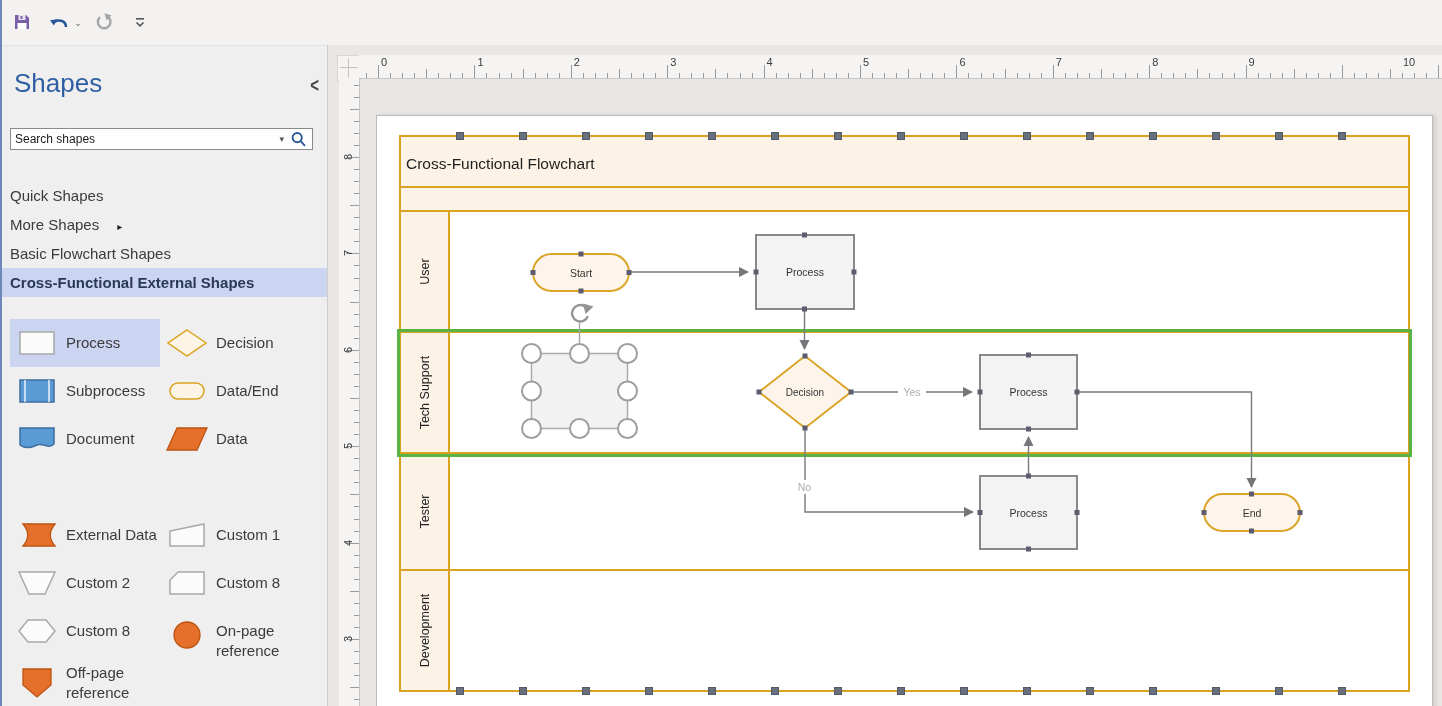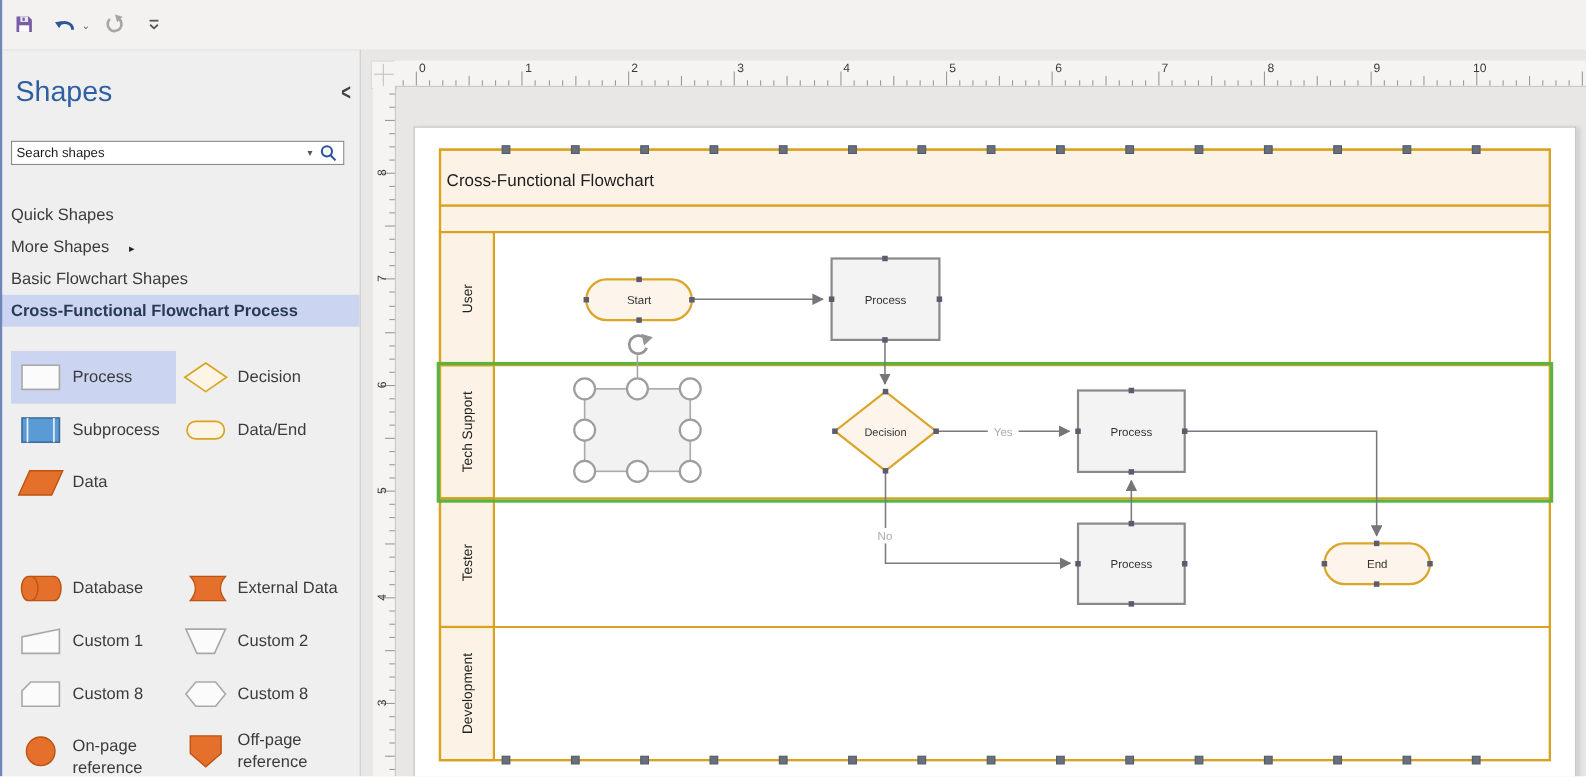--- a/index.html
+++ b/index.html
@@ -94,21 +94,21 @@
         <line x1="10.6" y1="10.2" x2="15" y2="14.8" stroke="#2B579A" stroke-width="1.9"></line>
       </svg>
     </div>
 
     <div class="stencil-list">
       <div class="stencil-item">Quick Shapes</div>
       <div class="stencil-item">
         <span>More Shapes</span><span class="subarrow">▸</span>
       </div>
       <div class="stencil-item">Basic Flowchart Shapes</div>
-      <div class="stencil-item active">Cross-Functional Flowchart Process</div>
+      <div class="stencil-item active">Cross-Functional External Shapes</div>
     </div>
 
     <div class="gallery">
       <div class="g-item selected">
         <span class="g-icon">
           <svg width="44" height="30">
               <rect x="5" y="4" width="34" height="22" fill="#FBFBFB" stroke="#A9A9A9" stroke-width="1.5"></rect>
             </svg>
         </span>
           <span class="g-label">Process</span>
@@ -135,35 +135,34 @@
         <span class="g-icon">
           <svg width="44" height="30">
               <rect x="5" y="7" width="34" height="16" rx="8" fill="#FCF4E5" stroke="#D9A321" stroke-width="1.5"></rect>
             </svg>
         </span>
           <span class="g-label">Data/End</span>
       </div>
       <div class="g-item">
         <span class="g-icon">
           <svg width="44" height="30">
+              <path d="M5,4 H39 V20 C33,26 28,18 22,21 C16,24 10,25 5,21 Z" fill="#5B9BD5" stroke="#3F6E9E" stroke-width="1.5"></path>
+            </svg>
+        </span>
+          <span class="g-label">Document</span>
+      </div>
+      <div class="g-item">
+        <span class="g-icon">
+          <svg width="44" height="30">
               <polygon points="12,4 42,4 32,26 2,26" fill="#E5702B" stroke="#BC5310" stroke-width="1.3"></polygon>
             </svg>
         </span>
           <span class="g-label">Data</span>
       </div>
       <div class="g-gap"></div>
-      <div class="g-item">
-        <span class="g-icon">
-          <svg width="44" height="30">
-              <path d="M11,4 h23 c3.7,0 6.5,4.9 6.5,11 c0,6.1 -2.8,11 -6.5,11 h-23 c-3.7,0 -6.5,-4.9 -6.5,-11 c0,-6.1 2.8,-11 6.5,-11 z" fill="#E5702B" stroke="#BC5310" stroke-width="1.3"></path>
-              <path d="M13,4 c3.7,0 6.5,4.9 6.5,11 c0,6.1 -2.8,11 -6.5,11" fill="none" stroke="#BC5310" stroke-width="1.2"></path>
-            </svg>
-        </span>
-          <span class="g-label">Database</span>
-      </div>
       <div class="g-item">
         <span class="g-icon">
           <svg width="44" height="30">
               <path d="M8,4 H40 C34,11 34,19 40,26 H8 C14,19 14,11 8,4 Z" fill="#E5702B" stroke="#BC5310" stroke-width="1.3"></path>
             </svg>
         </span>
           <span class="g-label">External Data</span>
       </div>
       <div class="g-item">
         <span class="g-icon">
@@ -312,21 +311,21 @@
         <div class="hnum" style="left: 22px;">0</div>
         <div class="hnum" style="left: 118.4px;">1</div>
         <div class="hnum" style="left: 214.8px;">2</div>
         <div class="hnum" style="left: 311.2px;">3</div>
         <div class="hnum" style="left: 407.6px;">4</div>
         <div class="hnum" style="left: 504px;">5</div>
         <div class="hnum" style="left: 600.4px;">6</div>
         <div class="hnum" style="left: 696.8px;">7</div>
         <div class="hnum" style="left: 793.2px;">8</div>
         <div class="hnum" style="left: 889.6px;">9</div>
-        <div class="hnum" style="left: 980px;">10</div>
+        <div class="hnum" style="left: 1044px;">10</div>
         <div class="hnum" style="left: 1082.4px;">11</div>
       </div>
     <div class="vruler" id="vruler">
         <div class="vtick" style="width: 5.5px; top: 5.7px;"></div>
         <div class="vtick" style="width: 5.5px; top: 17.75px;"></div>
         <div class="vtick" style="width: 9px; top: 29.8px;"></div>
         <div class="vtick" style="width: 5.5px; top: 41.85px;"></div>
         <div class="vtick" style="width: 5.5px; top: 53.9px;"></div>
         <div class="vtick" style="width: 5.5px; top: 65.95px;"></div>
         <div class="vtick" style="width: 13px; top: 78px;"></div>

